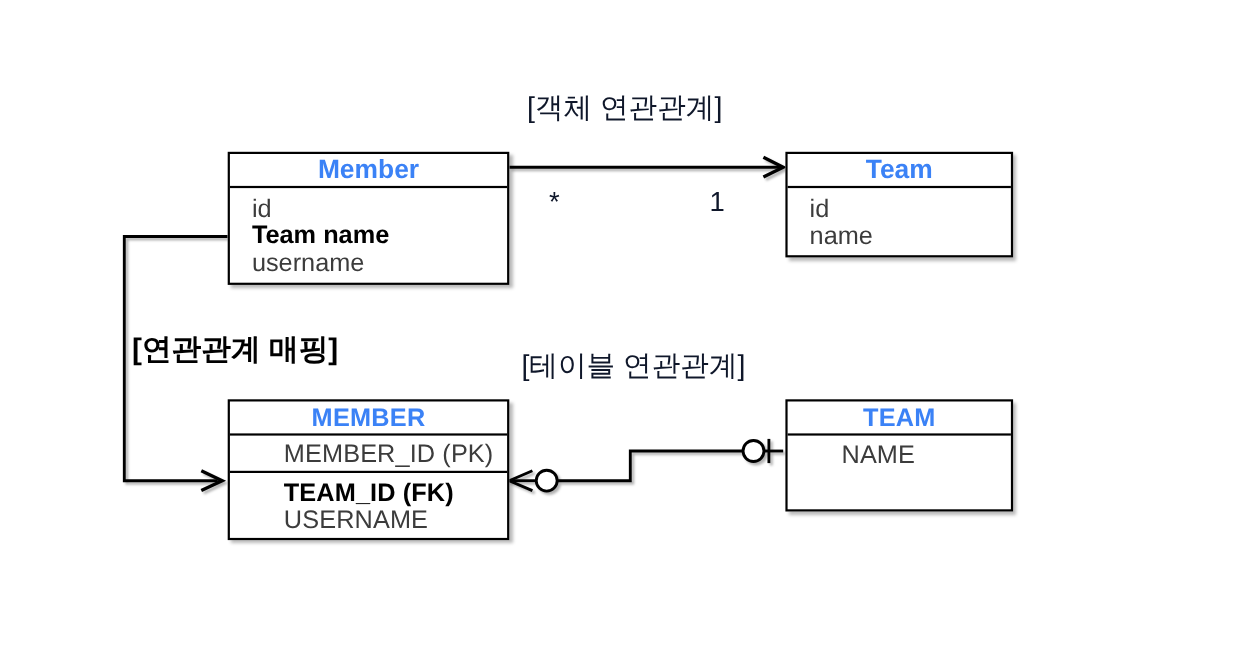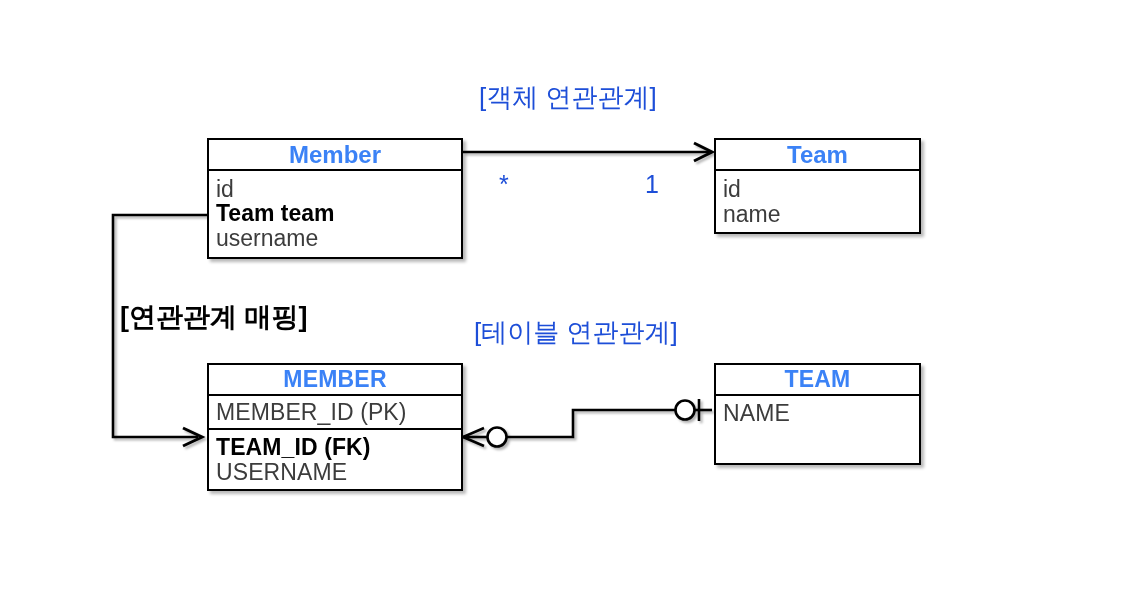--- a/index.html
+++ b/index.html
@@ -45,21 +45,21 @@
     font-weight: bold;
     color: #3b82f6;
     border-bottom: 2.5px solid #000000;
     display: flex;
     align-items: center;
     justify-content: center;
     white-space: nowrap;
   }
   .entity .sect {
     box-sizing: border-box;
-    padding-left: 7px;
+    padding-left: 20px;
     display: flex;
     flex-direction: column;
     justify-content: center;
   }
   .entity .sect.divided {
     border-bottom: 2.5px solid #000000;
   }
   .entity .row {
     white-space: nowrap;
     line-height: 1.08;
@@ -69,21 +69,21 @@
     font-weight: bold;
     color: #000000;
   }
 
   
   .obj .hdr  { font-size: 24px; }
   .obj .row  { font-size: 23px; }
 
   
   .tbl .hdr  { font-size: 23px; letter-spacing: 0.2px; }
-  .tbl .row  { font-size: 23px; letter-spacing: 0.1px; }
+  .tbl .row  { font-size: 23px; letter-spacing: 0.1px; margin-left: 29px; }
 
   
   #member-entity { left: 207px; top: 138px; width: 256px; height: 121px; }
   #member-entity .hdr  { height: 31px; }
   #member-entity .body { height: 85.5px; }
 
   #team-entity   { left: 714px; top: 138px; width: 207px; height: 96px; }
   #team-entity .hdr  { height: 31px; }
   #team-entity .body { height: 62.5px; }
 
@@ -94,21 +94,21 @@
 
   #team-table    { left: 714px; top: 363px; width: 207px; height: 102px; }
   #team-table .hdr    { height: 31px; }
   #team-table .sec-pk { height: 33px; }
   #team-table .sec-nm { height: 35.5px; }
 
   
   .label {
     position: absolute;
     white-space: nowrap;
-    color: #1d4ed8;
+    color: #0f172a;
   }
   #label-object-assoc { left: 479px; top: 80px;  font-size: 26px; }
   #label-table-assoc  { left: 474px; top: 315px; font-size: 26px; }
   #label-mapping      { left: 120px; top: 299px; font-size: 27px; font-weight: bold; color: #000000; }
 
   #mult-many { left: 499px; top: 170px; font-size: 25px; }
   #mult-one  { left: 645px; top: 170px; font-size: 25px; }
 </style>
 </head>
 <body>
@@ -158,21 +158,21 @@
   <div class="label" id="label-table-assoc">[테이블 연관관계]</div>
 
   <div class="label" id="mult-many">*</div>
 
   <div class="label" id="mult-one">1</div>
 
   <div class="entity obj" id="member-entity">
     <div class="hdr">Member</div>
     <div class="sect body">
       <div class="row">id</div>
-      <div class="row bold">Team team</div>
+      <div class="row bold">Team name</div>
       <div class="row">username</div>
     </div>
   </div>
 
   <div class="entity obj" id="team-entity">
     <div class="hdr">Team</div>
     <div class="sect body">
       <div class="row">id</div>
       <div class="row">name</div>
     </div>

